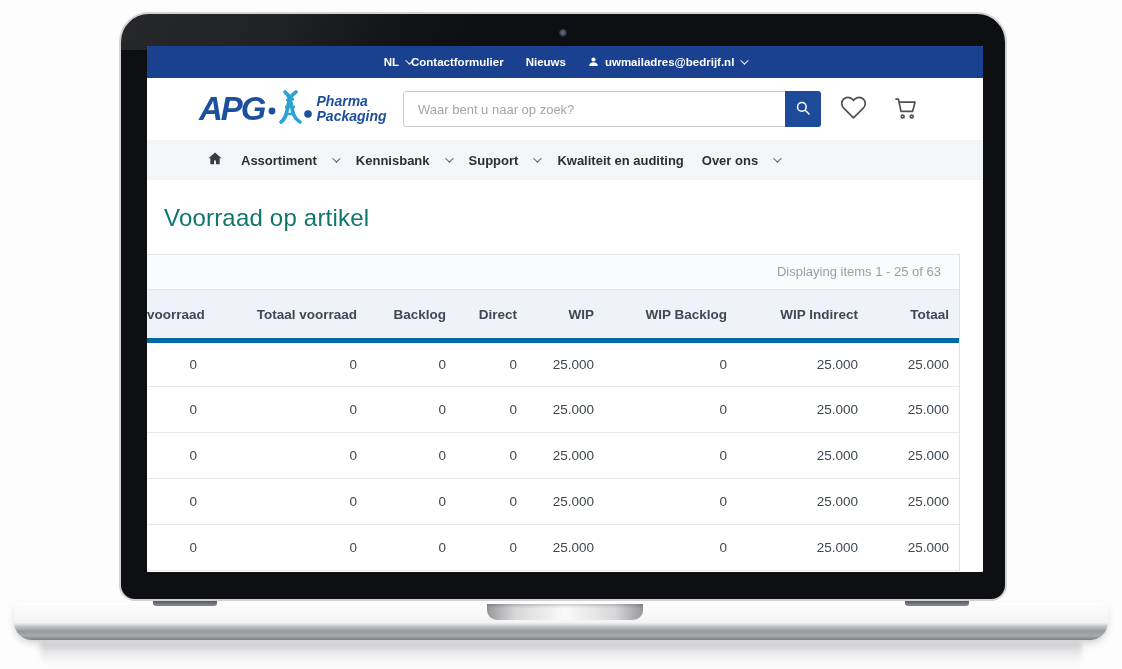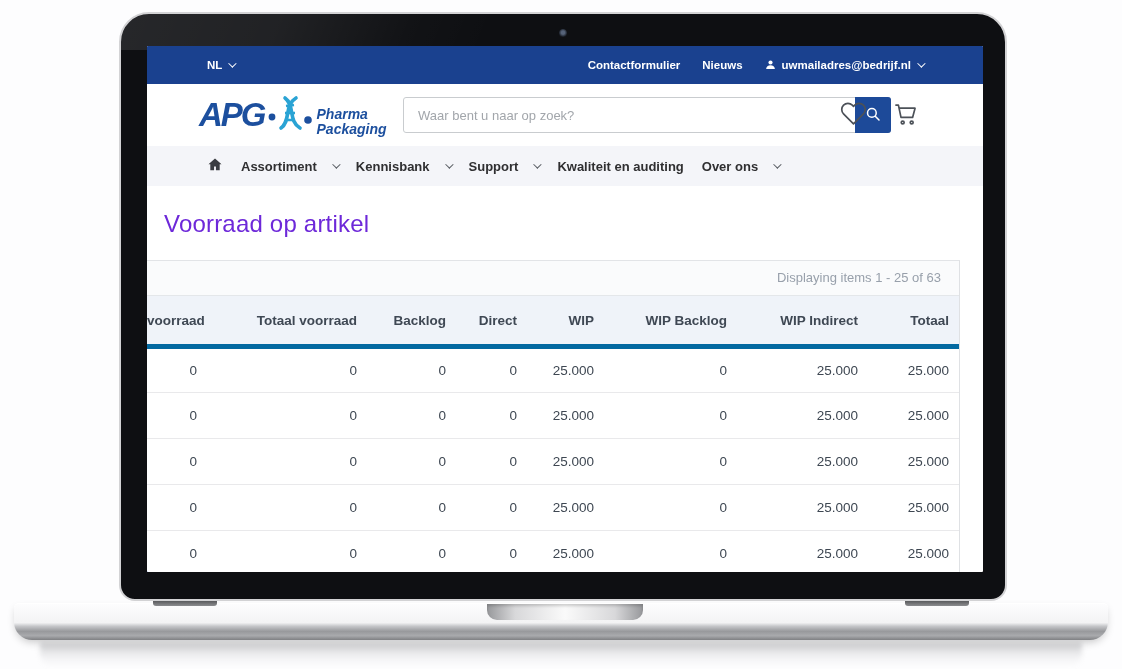--- a/index.html
+++ b/index.html
@@ -29,53 +29,53 @@
            box-shadow:inset 0 2px 3px rgba(0,0,0,0.18); }
   .reflection { position:absolute; left:40px; top:643px; width:1042px; height:24px;
            background:linear-gradient(180deg, rgba(138,139,143,0.40), rgba(170,171,175,0.14) 55%, rgba(255,255,255,0));
            filter:blur(2.5px); border-radius:0 0 14px 14px; }
 
   
   .screen { position:absolute; left:26px; top:32px; width:836px; height:526px;
             background:#fff; overflow:hidden; z-index:2; border-radius:1px; }
 
   
-  .topbar { height:38px; background:#1a418f; display:flex; align-items:center;
-            justify-content:space-between; padding:0 60px 0 60px; color:#fff; font-size:11.5px; }
+  .topbar { height:32px; background:#1a418f; display:flex; align-items:center;
+            justify-content:center; padding:0 60px 0 60px; color:#fff; font-size:11.5px; }
   .lang { display:flex; align-items:center; gap:6px; font-weight:700; cursor:pointer; }
   .topbar-right { display:flex; align-items:center; gap:22px; }
   .toplink { color:#fff; font-weight:700; text-decoration:none; cursor:pointer; }
   .account { display:flex; align-items:center; gap:6px; font-weight:600; cursor:pointer; }
   .chev { width:6px; height:6px; border-right:1.6px solid #fff; border-bottom:1.6px solid #fff;
           transform:rotate(45deg) translateY(-2px); display:inline-block; }
   .chev.dark { border-color:#555a60; }
 
   
   .masthead { position:relative; height:62px; background:#fff; }
-  .logo { position:absolute; left:52px; top:9px; display:flex; align-items:flex-end; }
+  .logo { position:absolute; left:52px; top:9px; display:flex; align-items:center; }
   .logo-acronym { font-size:33px; font-weight:800; font-style:italic; color:#1c4f9e; letter-spacing:-2px; line-height:44px; }
   .logo-dna { margin:0 4px 0 2px; }
   .logo-tag { font-style:italic; font-weight:700; color:#1c4f9e; font-size:14px; line-height:15px; }
-  .searchwrap { position:absolute; left:256px; top:13px; width:488px; height:36px;text-decoration:underline; }
+  .searchwrap { position:absolute; left:256px; top:13px; width:418px; height:36px;text-decoration:underline; }
   .searchwrap input { width:100%; height:36px; border:1px solid #c9cccf; border-radius:3px;
             padding:0 44px 0 14px; font-size:13px; color:#444; outline:none;
             font-family:"Liberation Sans","DejaVu Sans",sans-serif; }
   .searchwrap input::placeholder { color:#a2a6ab; }
   .search-btn { position:absolute; right:0; top:0; width:36px; height:36px; background:#1d4a99;
             border:none; border-radius:0 3px 3px 0; cursor:pointer; display:flex; align-items:center; justify-content:center; }
   .icon-btn { position:absolute; top:16px; width:28px; height:28px; cursor:pointer; background:none; border:none; }
 
   
   .mainnav { height:40px; background:#f4f5f9; display:flex; align-items:center; gap:18px;
              padding:0 0 0 60px; font-size:13px; font-weight:600; color:#2f2f31; }
   .nav-item { display:flex; align-items:center; gap:15px; cursor:pointer; white-space:nowrap; }
   .home-link { display:flex; align-items:center; cursor:pointer; }
 
   
-  .page-title { margin:24px 0 0 17px; font-size:24px; font-weight:400; color:#6d28d9; letter-spacing:.2px; }
+  .page-title { margin:24px 0 0 17px; font-size:24px; font-weight:400; color:#0f766e; letter-spacing:.2px; }
   .table-card { margin-top:22px; width:813px; border-top:1px solid #e2e4e7; border-right:1px solid #dfe1e4; background:#1d4ed8; }
   .table-status { height:34px; line-height:34px; background:#fafbfc; text-align:right;
                   padding-right:18px; color:#98a0ab; font-size:13px; }
   table.grid { width:812px; border-collapse:collapse; table-layout:fixed; }
   table.grid th { height:51px; background:#eff3f9; color:#3f4854; font-size:13.5px; font-weight:700;
                   text-align:right; padding-right:10px; border-top:1px solid #e4e7ea; border-bottom:5px solid #0369a1;
                   overflow:hidden; white-space:nowrap; cursor:pointer; }
   table.grid td { height:46px; color:#3e4752; font-size:13.5px; text-align:right; padding-right:10px;
                   border-bottom:1px solid #e9e9eb; background:#fff; white-space:nowrap; }
   table.grid th:nth-child(1), table.grid td:nth-child(1){ width:60px; }

